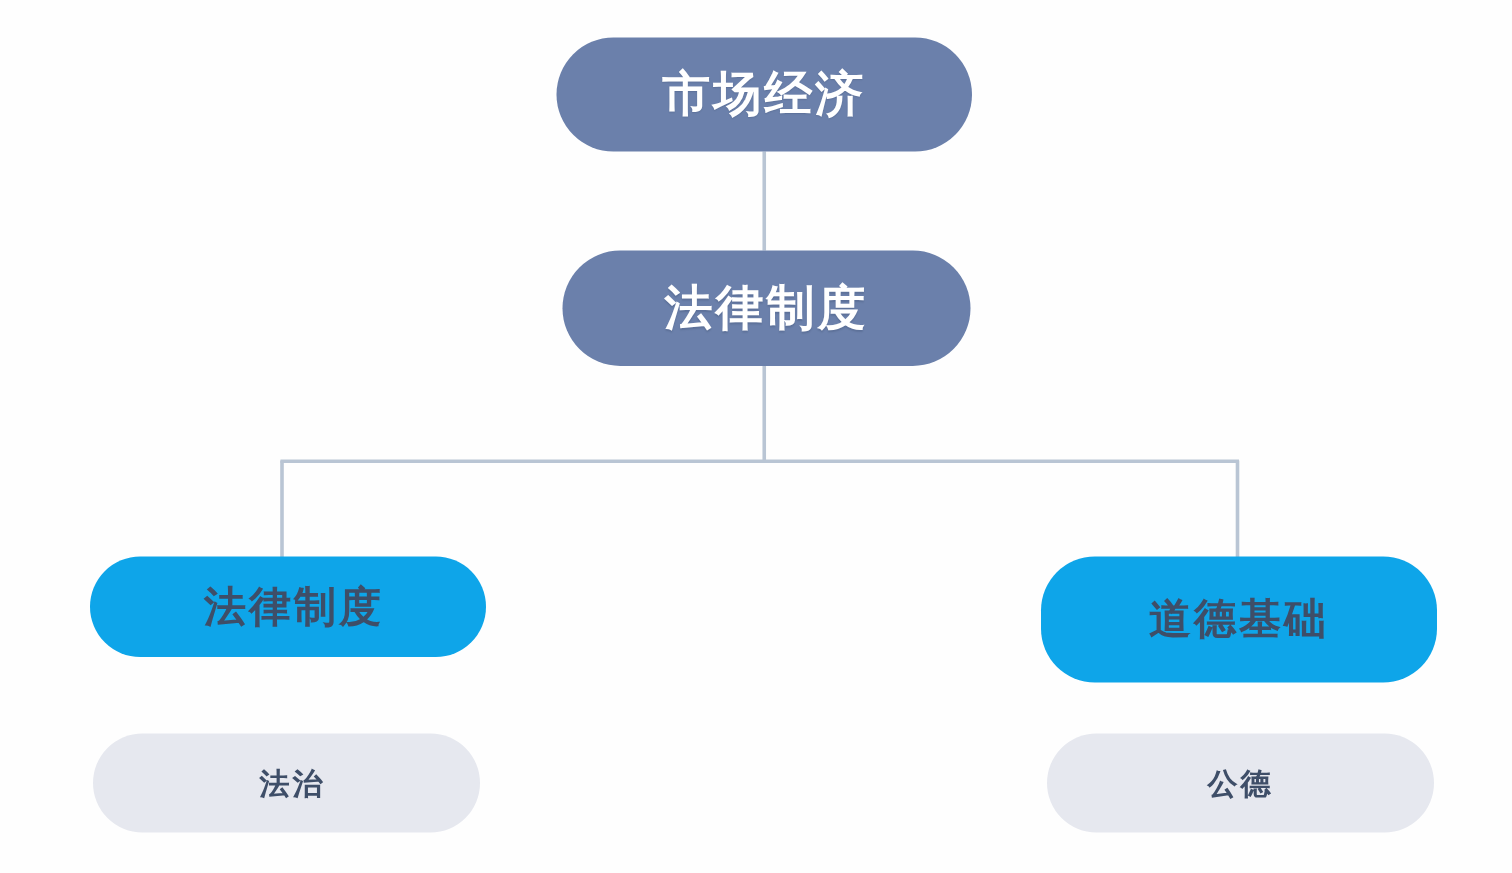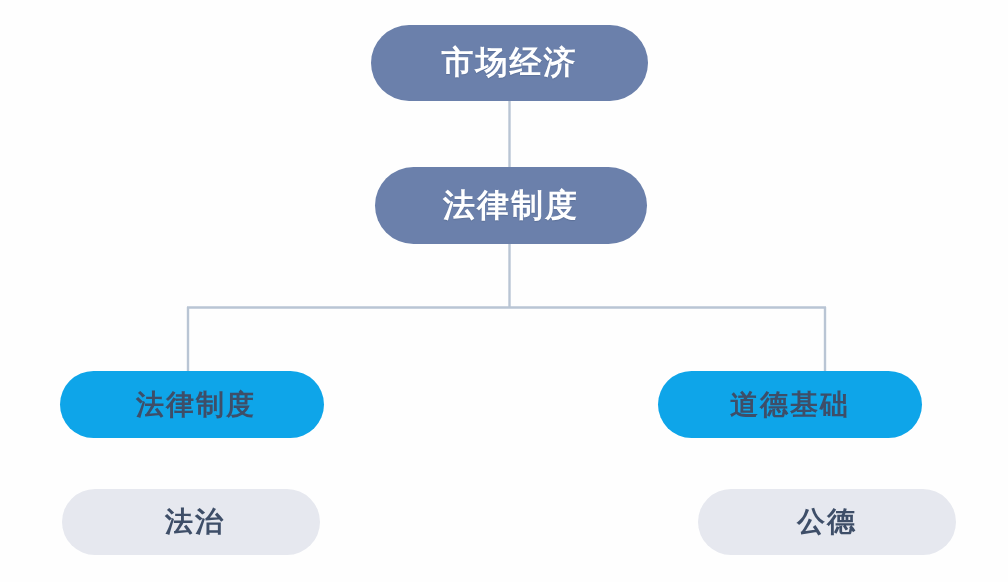--- a/index.html
+++ b/index.html
@@ -48,29 +48,29 @@
   .node.leaf {
     background: #0ea5e9;
     color: #3e4e68;
     font-size: 28px;
     font-weight: 700;
     border-radius: 36px;
   }
   .node.sub {
     background: #e6e8ef;
     color: #3e4e68;
-    font-size: 28px;
+    font-size: 20px;
     font-weight: 700;
     border-radius: 36px;
   }
   
   #node-market-economy { left: 371px; top: 25px;  width: 277px; height: 76px; }
   #node-market-society { left: 375px; top: 167px; width: 272px; height: 77px; }
   #node-legal-system   { left: 60px;  top: 371px; width: 264px; height: 67px; }
-  #node-moral-basis    { left: 658px; top: 371px; width: 264px; height: 67px; }
+  #node-moral-basis    { left: 694px; top: 371px; width: 264px; height: 84px; }
   #node-rule-of-law    { left: 62px;  top: 489px; width: 258px; height: 66px; }
   #node-public-morality{ left: 698px; top: 489px; width: 258px; height: 66px; }
   
   #node-legal-system .node-label,
   #node-rule-of-law  .node-label { transform: translateX(4px); }
 </style>
 </head>
 <body>
 
 <div id="canvas">

